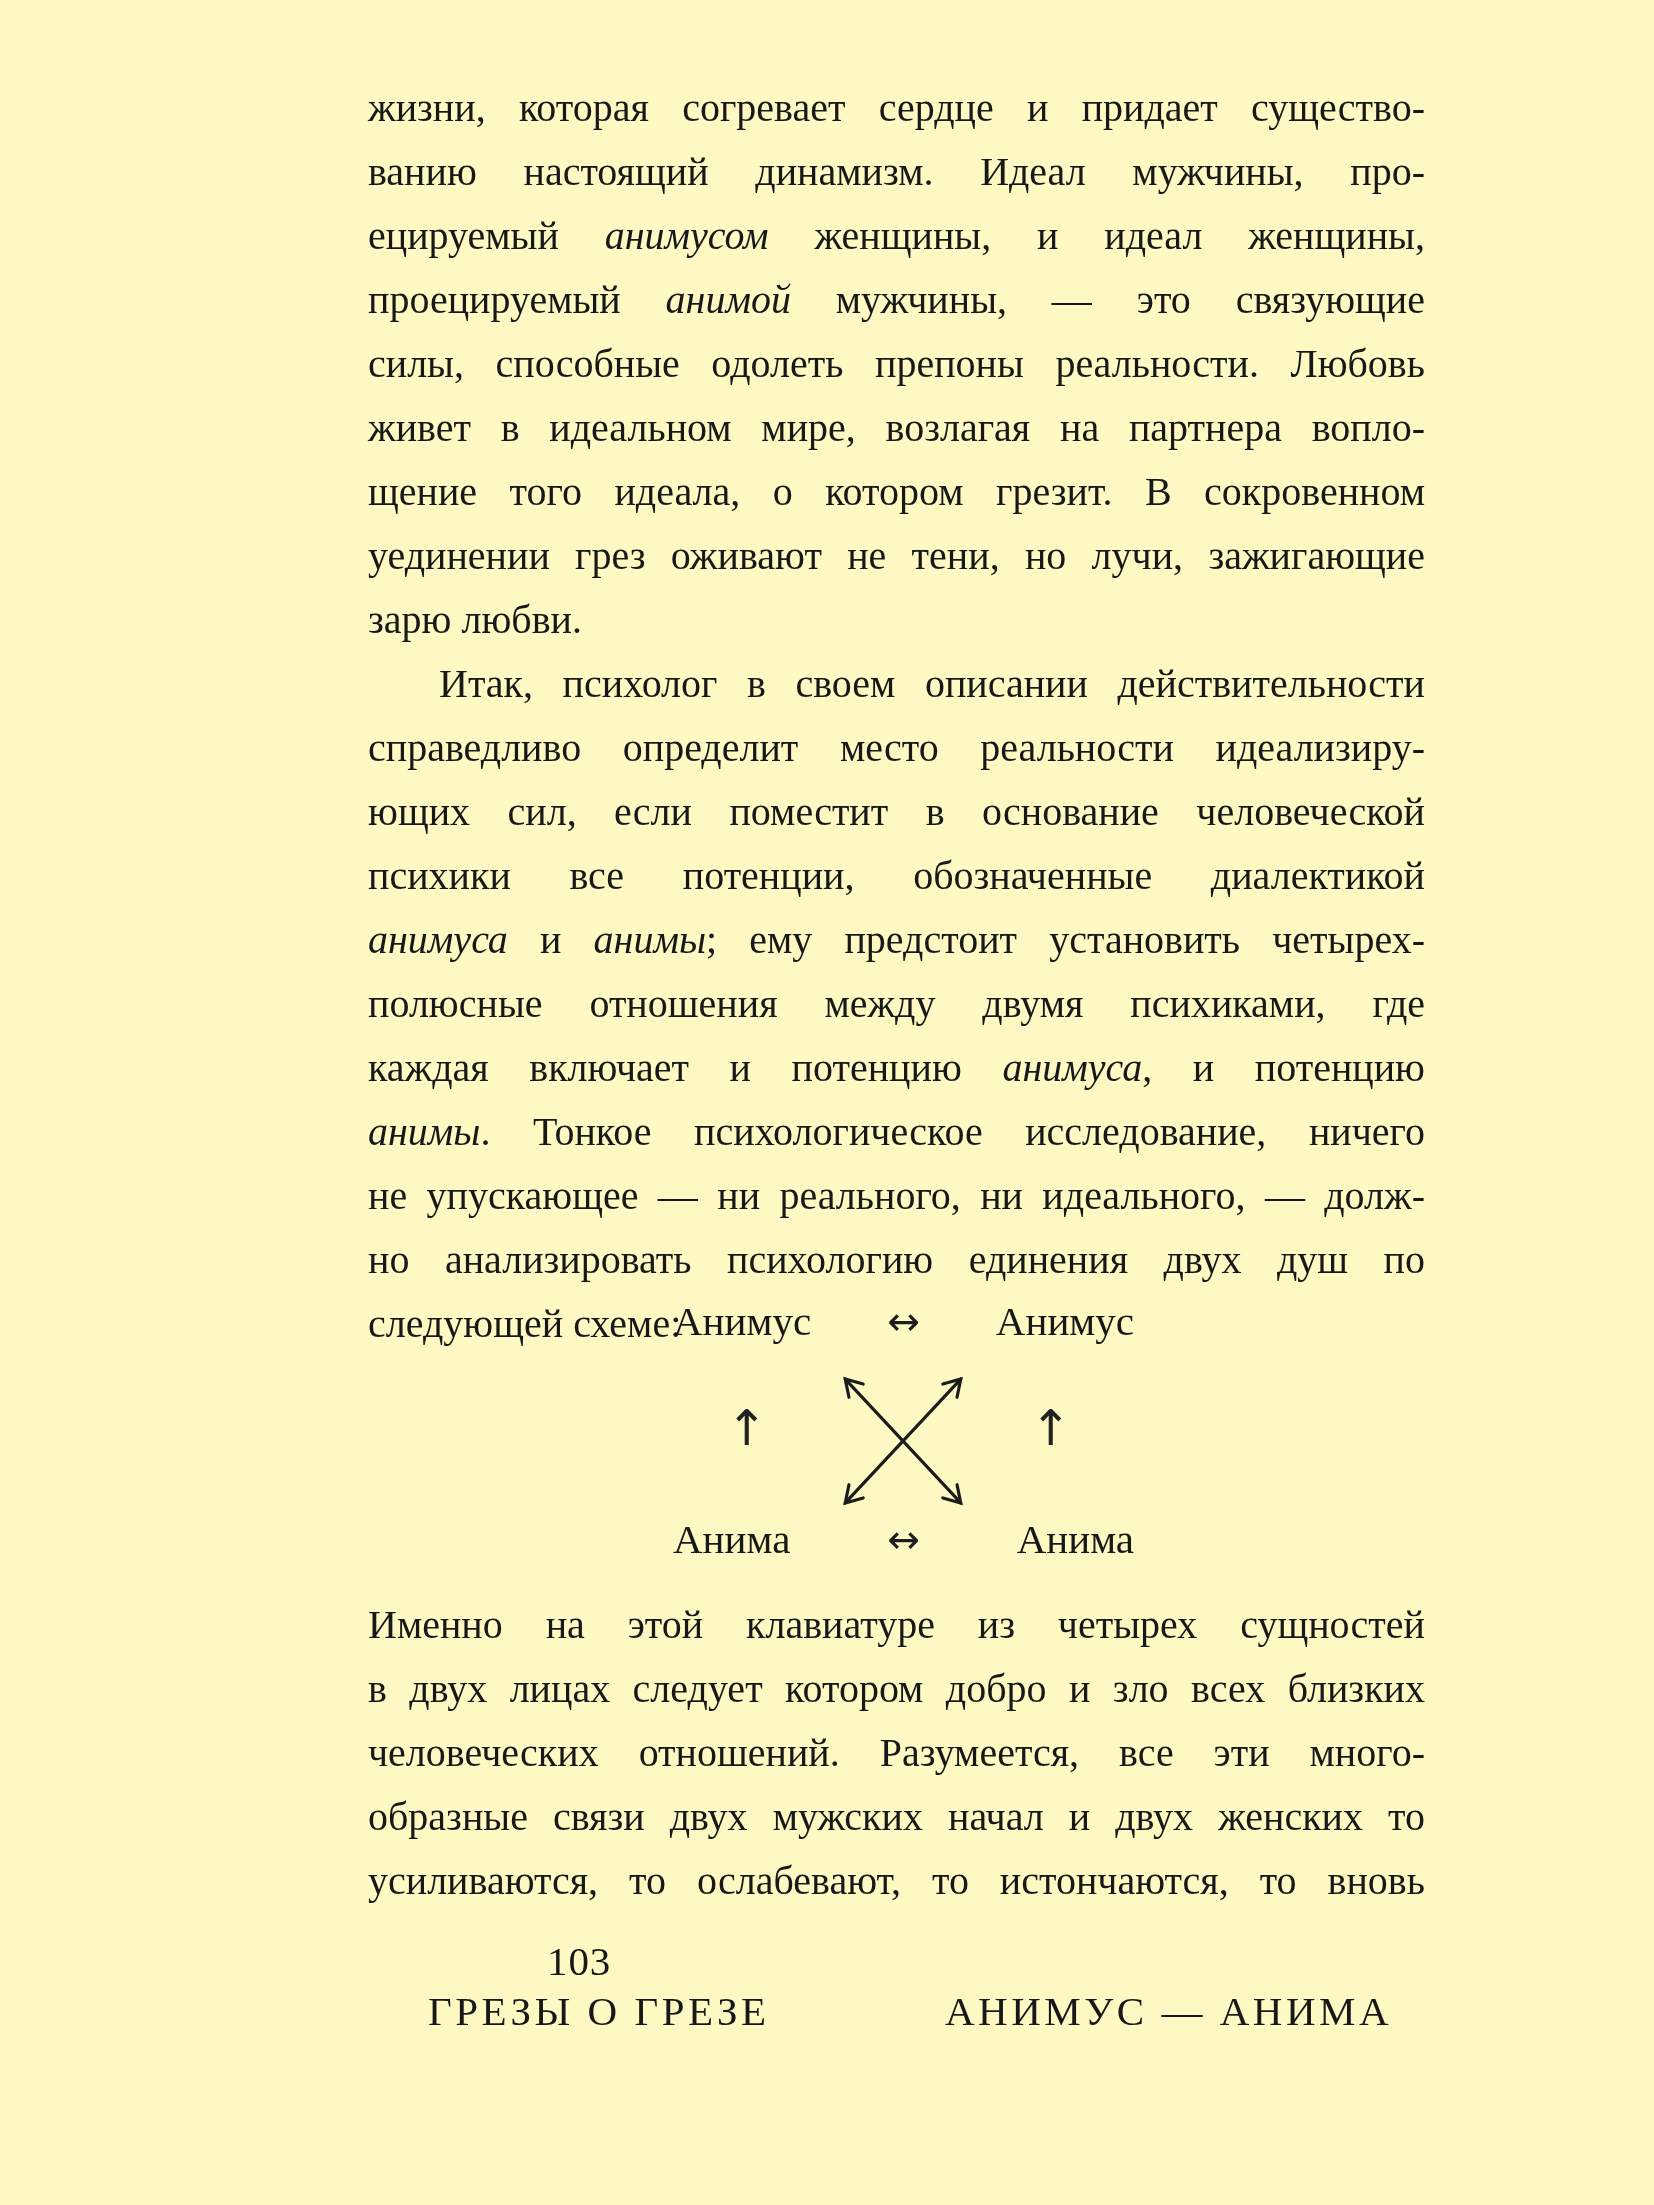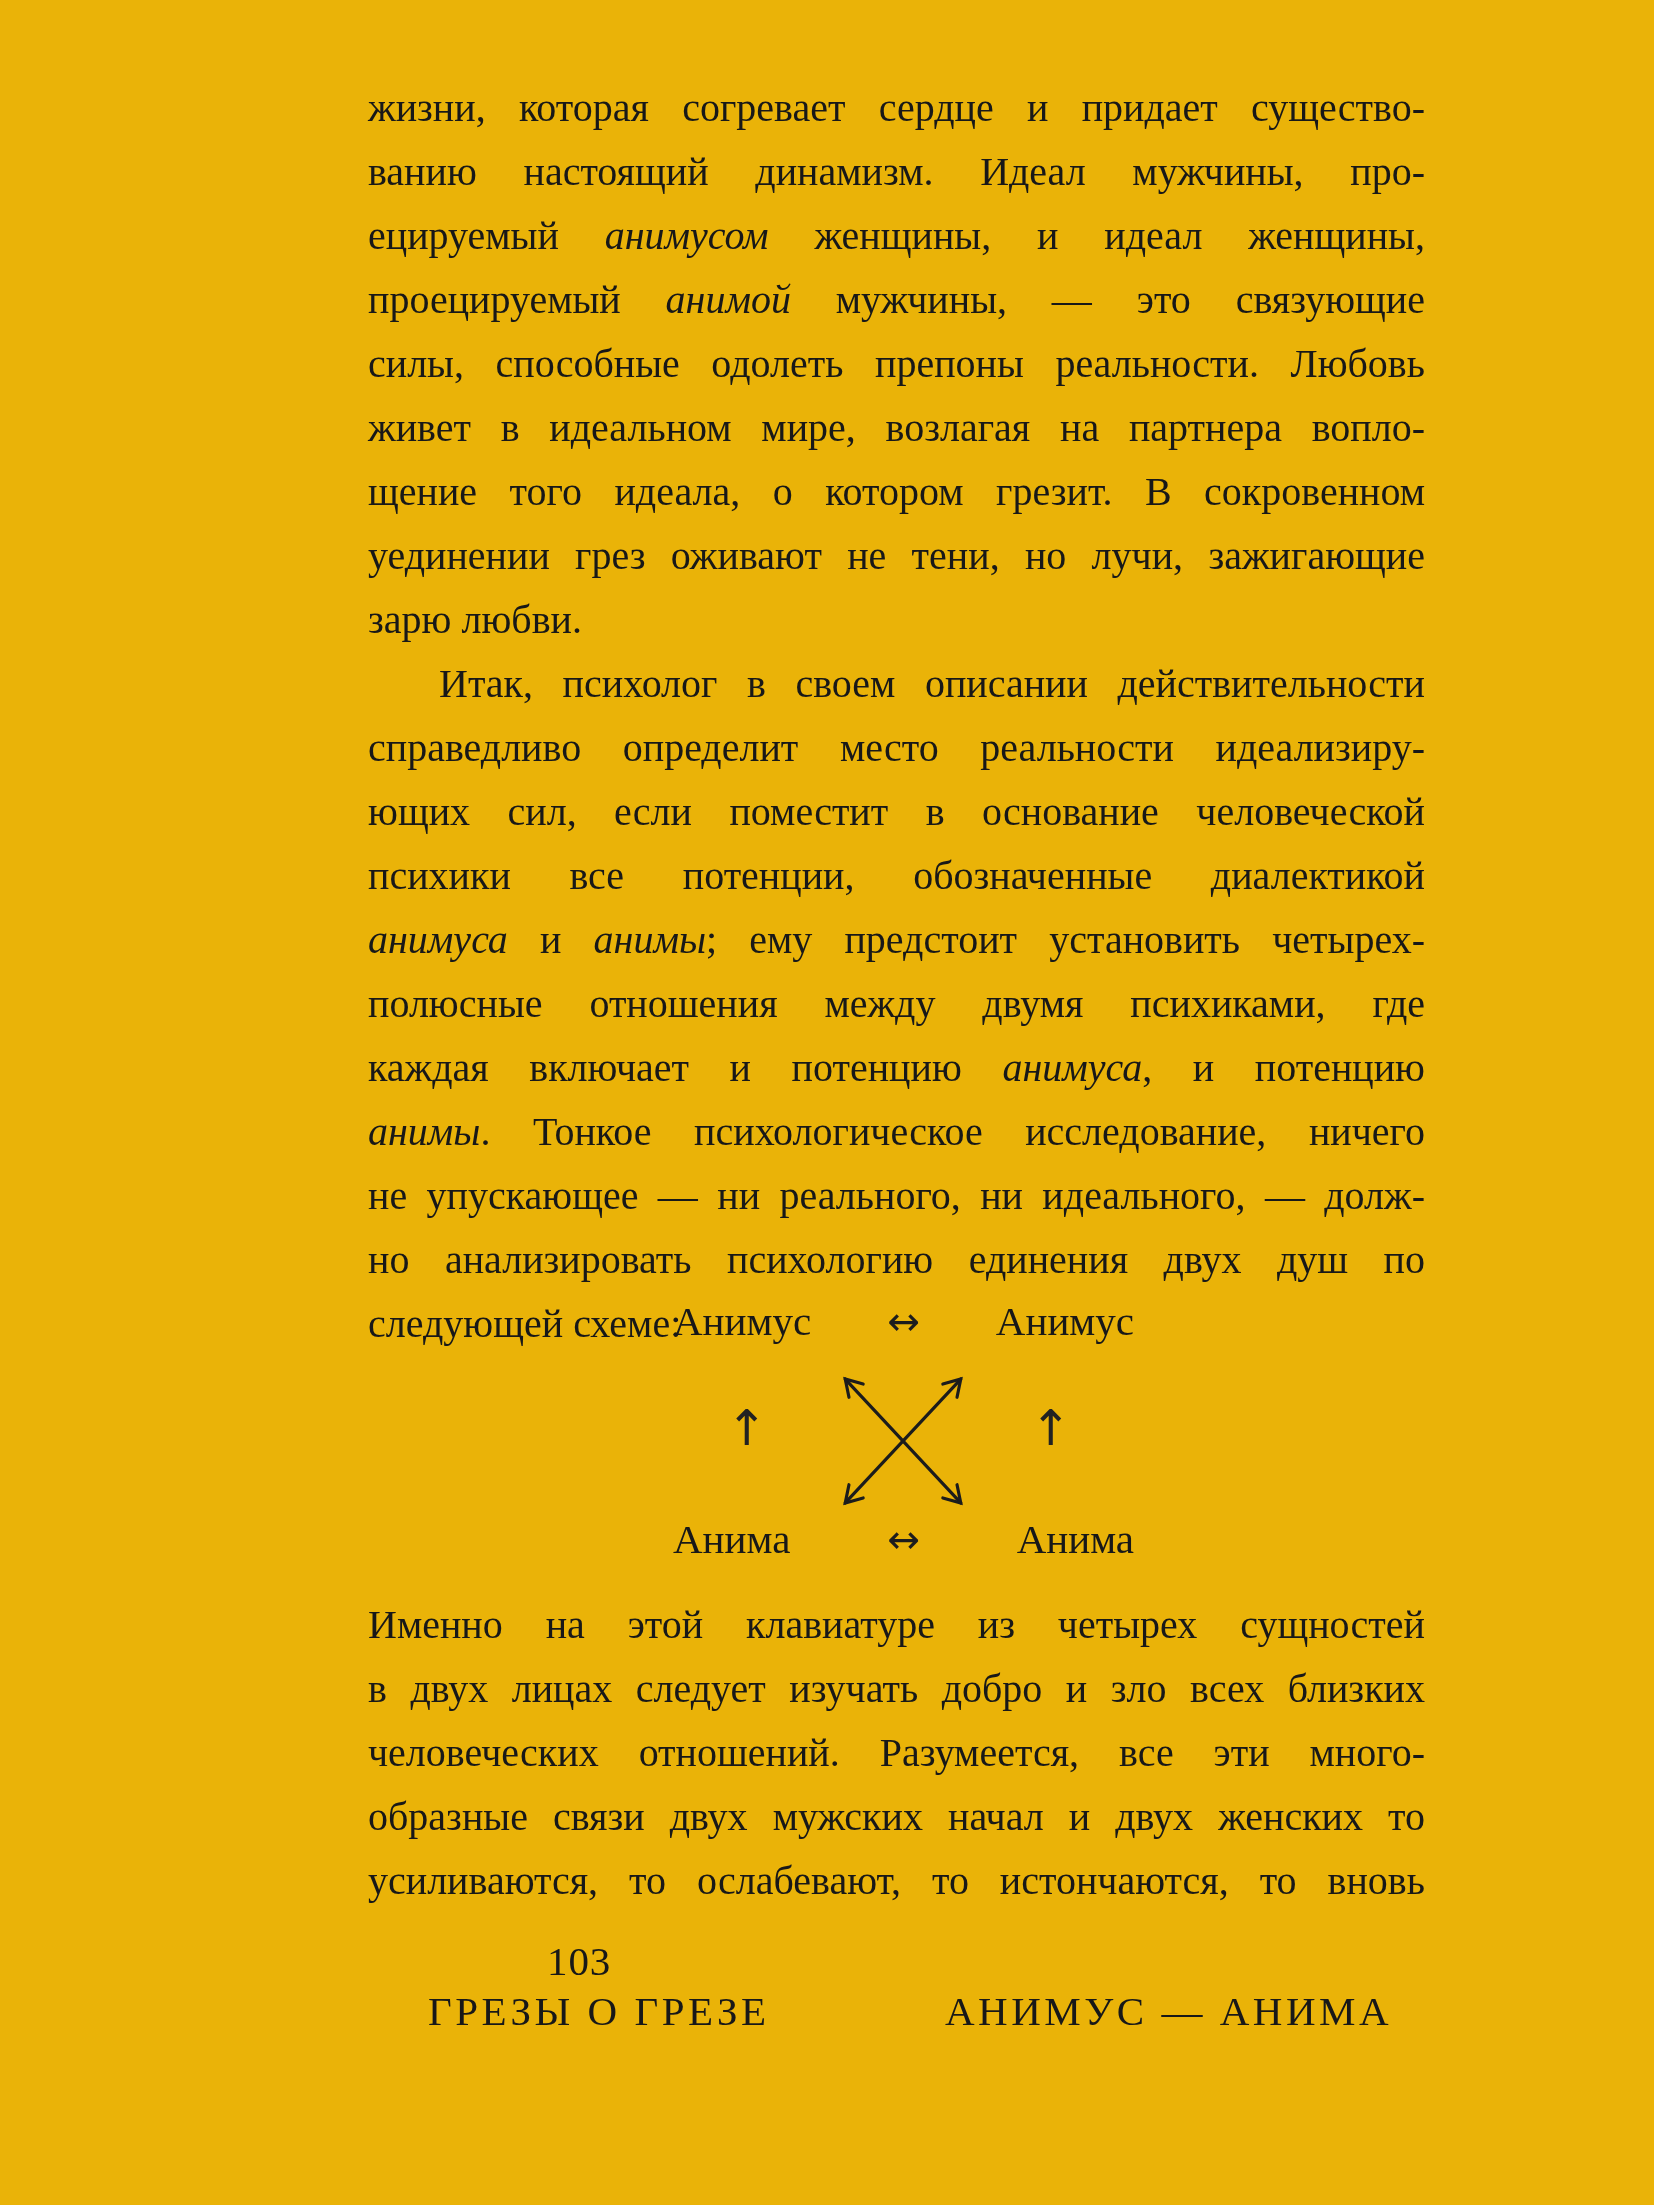--- a/index.html
+++ b/index.html
@@ -1,21 +1,21 @@
 <!DOCTYPE html>
 <html style="font-size:14px"><head>
 <meta charset="utf-8">
 <style>
   html, body { margin: 0; padding: 0; }
   body { background: #e8e8e8; }
   .page {
     position: relative;
     width: 1654px;
     height: 2206px;
-    background: #eab308;
+    background: #fef9c3;
     overflow: hidden;
     font-family: "Liberation Serif", "DejaVu Serif", serif;
     color: #181818;
   }
   
   .body-text {
     position: absolute;
     left: 368px;
     width: 1057px;
     font-size: 40px;
@@ -147,21 +147,21 @@
 
     <div class="d-row bottom">
       <span>Анима</span>
       <span class="d-arrow">↔</span>
       <span>Анима</span>
     </div>
   </div>
 
   <div class="body-text part2" id="body-part-2">
       <div class="line"><span>Именно на этой клавиатуре из четырех сущностей</span></div>
-      <div class="line"><span>в двух лицах следует изучать добро и зло всех близких</span></div>
+      <div class="line"><span>в двух лицах следует котором добро и зло всех близких</span></div>
       <div class="line"><span>человеческих отношений. Разумеется, все эти много-</span></div>
       <div class="line"><span>образные связи двух мужских начал и двух женских то</span></div>
       <div class="line"><span>усиливаются, то ослабевают, то истончаются, то вновь</span></div>
     </div>
 
   <div class="page-number">103</div>
   <div class="running-title left">ГРЕЗЫ О ГРЕЗЕ</div>
   <div class="running-title right">АНИМУС — АНИМА</div>
 
 </div>

